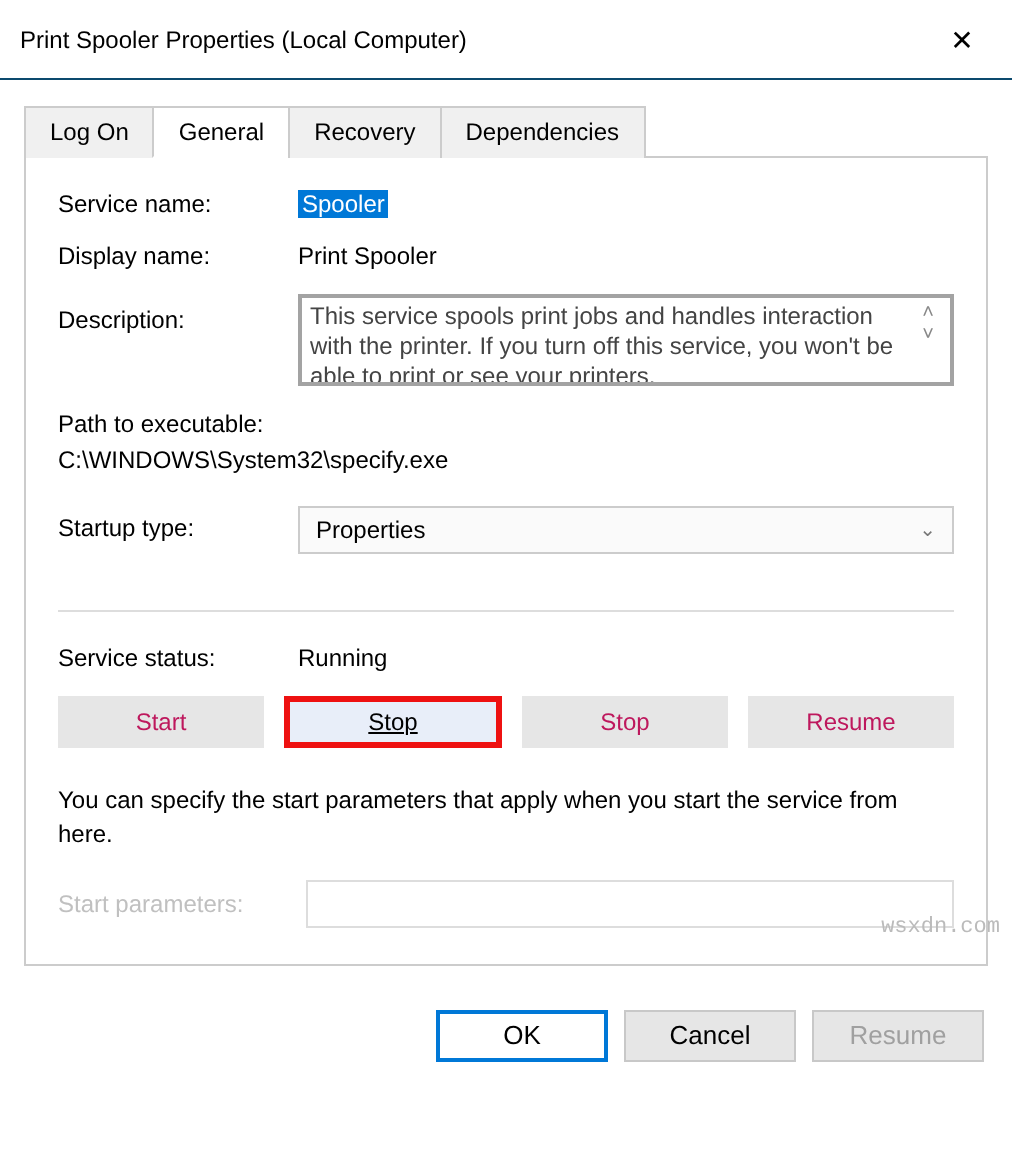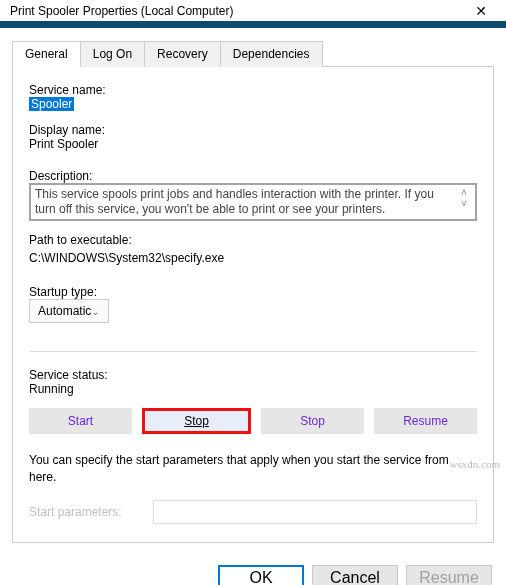--- a/index.html
+++ b/index.html
@@ -9,23 +9,23 @@
       background: #fff;
       color: #000;
       width: 506px;
       height: 585px;
       overflow: hidden;
     }
     .titlebar {
       display: flex;
       justify-content: space-between;
       align-items: center;
-      height: 28px;
+      height: 40px;
       padding: 0 10px;
-      border-bottom: 7px solid #0c4a6e;
+      border-bottom: 1px solid #0c4a6e;
     }
     .titlebar-title { font-size: 12px; }
     .close-btn {
       width: 30px; height: 25px;
       display: flex; align-items: center; justify-content: center;
       font-size: 14px;
       cursor: pointer;
     }
     .content { padding: 12px; }
     .tabs {
@@ -50,21 +50,20 @@
     }
     .tab-body {
       border: 1px solid #ccc;
       border-top: none;
       padding: 16px 16px 18px 16px;
     }
     .row {
       display: flex;
       align-items: flex-start;
       margin-bottom: 12px;
-      flex-direction: column;
     }
     .label {
       width: 120px;
       flex-shrink: 0;
     }
     .value-selected {
       background: #0078d7;
       color: #fff;
       padding: 0 2px;
     }
@@ -104,21 +103,21 @@
     .btn-row {
       display: flex;
       gap: 10px;
       margin: 10px 0 18px 0;
     }
     .svc-btn {
       flex: 1;
       height: 26px;
       border: none;
       background: #e6e6e6;
-      color: #6d28d9;
+      color: #be185d;
       font-size: 12px;
       cursor: default;
     }
     .svc-btn.stop {
       border: 3px solid #e11;
       background: #e8eef9;
       color: #000;
       cursor: pointer;
       text-decoration: underline;
     }
@@ -134,49 +133,49 @@
     .dialog-buttons {
       display: flex;
       justify-content: flex-end;
       gap: 8px;
       padding: 10px 14px;
     }
     .dlg-btn {
       width: 86px; height: 26px;
       background: #e6e6e6;
       border: 1px solid #c8c8c8;
-      font-size: 16px;
+      font-size: 13px;
       cursor: pointer;
     }
     .dlg-btn.default {
       background: #fff;
       border: 2px solid #0078d7;
     }
     .dlg-btn.disabled { color: #a0a0a0; cursor: default; }
     .watermark {
       position: absolute;
       right: 6px;
       top: 458px;
       font-size: 11px;
       color: #bbb;
-      font-family: Liberation Serif, serif;
+      font-family: Liberation Mono, monospace;
     }
   </style>
 </head>
 <body>
 
 <div class="titlebar">
   <div class="titlebar-title">Print Spooler Properties (Local Computer)</div>
   <div class="close-btn">✕</div>
 </div>
 
 <div class="content">
   <div class="tabs">
+    <div class="tab">Log On</div>
     <div class="tab active">General</div>
-    <div class="tab">Log On</div>
     <div class="tab">Recovery</div>
     <div class="tab">Dependencies</div>
   </div>
 
   <div class="tab-body">
 
     <div class="row">
       <div class="label">Service name:</div>
       <div><span class="value-selected">Spooler</span></div>
     </div>
@@ -198,21 +197,21 @@
     </div>
 
     <div class="path-block">
       <div class="path-label">Path to executable:</div>
       <div>C:\WINDOWS\System32\specify.exe</div>
     </div>
 
     <div class="row">
       <div class="label" style="padding-top:4px">Startup type:</div>
       <div class="dropdown">
-        <span>Automatic</span>
+        <span>Properties</span>
         <span class="chev">⌄</span>
       </div>
     </div>
 
     <div class="divider"></div>
 
     <div class="row">
       <div class="label">Service status:</div>
       <div>Running</div>
     </div>

